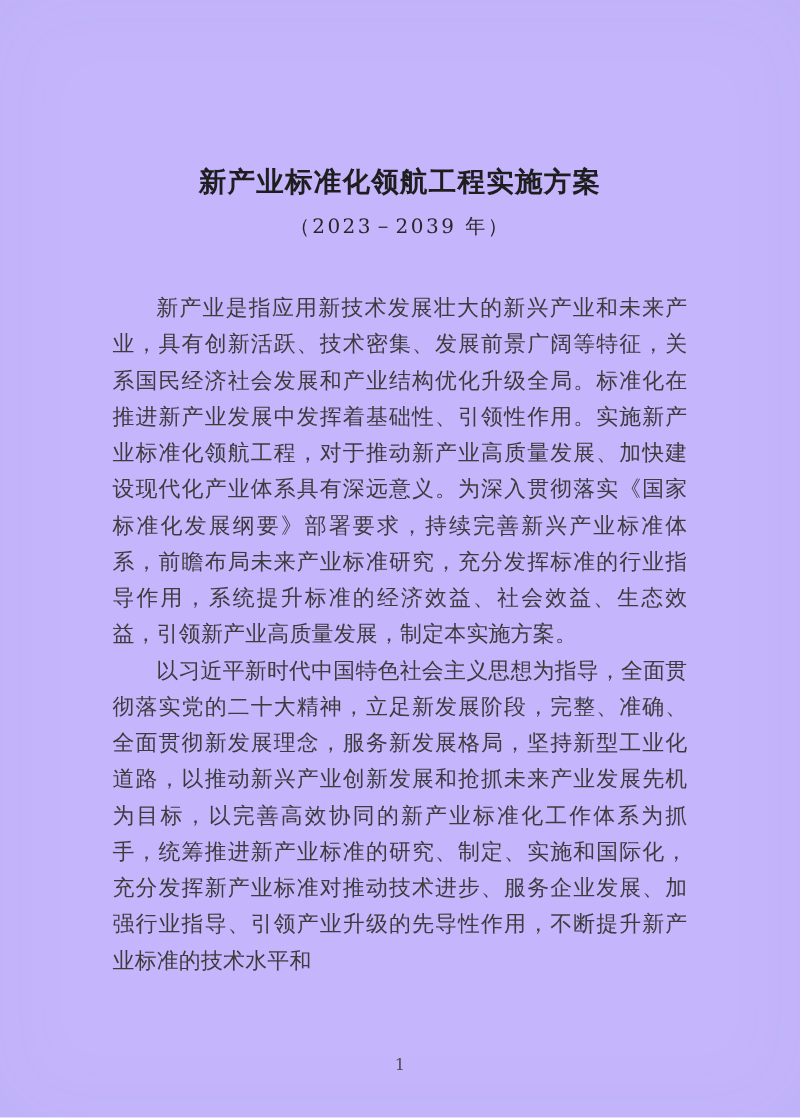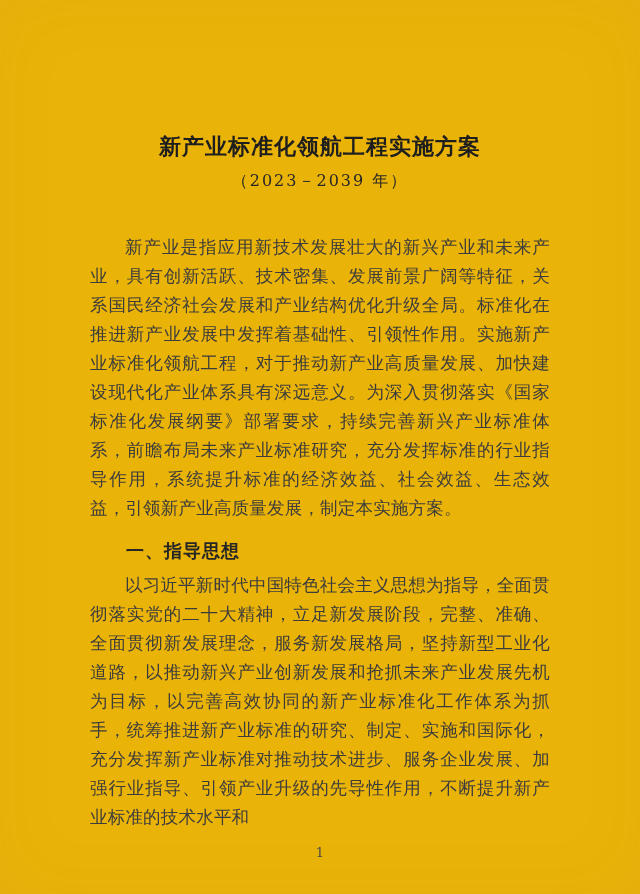--- a/index.html
+++ b/index.html
@@ -6,21 +6,21 @@
     margin: 0;
     padding: 0;
     background: #ffffff;
   }
   .page {
     position: relative;
     width: 640px;
     height: 894px;
     margin: 0;
     overflow: hidden;
-    background: #eab308;
+    background: #c4b5fd;
     box-shadow: inset 0 0 70px rgba(120,120,120,0.05);
     font-family: "DejaVu Serif", "Liberation Serif", serif;
   }
   .doc-title {
     margin: 0;
     padding-top: 133px;
     text-align: center;
     font-size: 22px;
     font-weight: 700;
     letter-spacing: 1px;
@@ -78,20 +78,19 @@
 
 <div class="page">
 
   <h1 class="doc-title">新产业标准化领航工程实施方案</h1>
 
   <div class="doc-subtitle">（2023－2039 年）</div>
 
   <div class="text-block intro-block">
     <p class="body-text">新产业是指应用新技术发展壮大的新兴产业和未来产业，具有创新活跃、技术密集、发展前景广阔等特征，关系国民经济社会发展和产业结构优化升级全局。标准化在推进新产业发展中发挥着基础性、引领性作用。实施新产业标准化领航工程，对于推动新产业高质量发展、加快建设现代化产业体系具有深远意义。为深入贯彻落实《国家标准化发展纲要》部署要求，持续完善新兴产业标准体系，前瞻布局未来产业标准研究，充分发挥标准的行业指导作用，系统提升标准的经济效益、社会效益、生态效益，引领新产业高质量发展，制定本实施方案。</p>
 
-    <h2 class="section-heading">一、指导思想</h2>
 
     <p class="body-text">以习近平新时代中国特色社会主义思想为指导，全面贯彻落实党的二十大精神，立足新发展阶段，完整、准确、全面贯彻新发展理念，服务新发展格局，坚持新型工业化道路，以推动新兴产业创新发展和抢抓未来产业发展先机为目标，以完善高效协同的新产业标准化工作体系为抓手，统筹推进新产业标准的研究、制定、实施和国际化，充分发挥新产业标准对推动技术进步、服务企业发展、加强行业指导、引领产业升级的先导性作用，不断提升新产业标准的技术水平和</p>
   </div>
 
   <div class="page-number">1</div>
 
 </div>
 
 </body></html>

